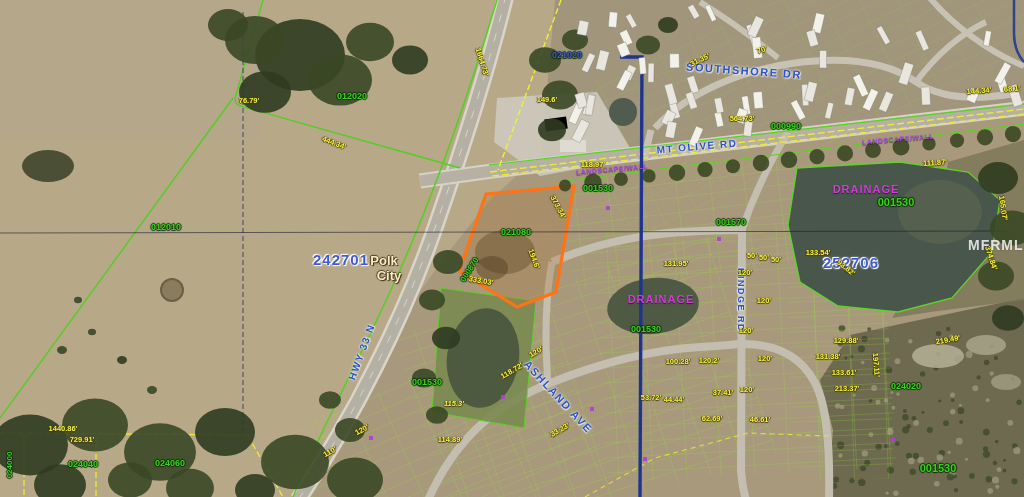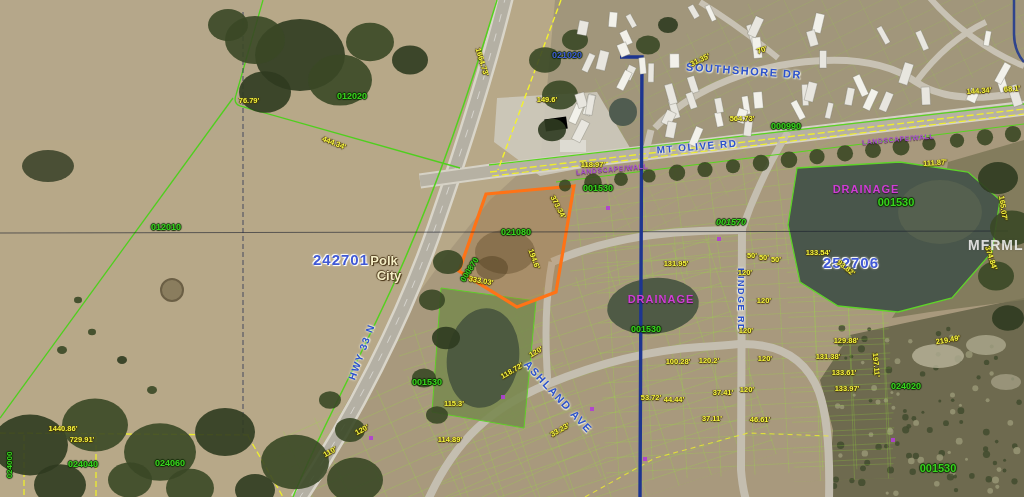--- a/index.html
+++ b/index.html
@@ -374,21 +374,21 @@
       <span class="lbl parcel" style="left: 352px; top: 73px; transform: translate(-50%, -50%) rotate(0deg); margin-top: 23px;">012020</span>
       <span class="lbl parcel" style="left: 166px; top: 227px; transform: translate(-50%, -50%) rotate(0deg);">012010</span>
       <span class="lbl parcel" style="left: 516px; top: 232px; transform: translate(-50%, -50%) rotate(0deg);">021080</span>
       <span class="lbl parcel" style="left: 567px; top: 55px; color: rgb(64, 89, 214); transform: translate(-50%, -50%) rotate(0deg);">021020</span>
       <span class="lbl parcel" style="left: 598px; top: 188px; transform: translate(-50%, -50%) rotate(0deg);">001530</span>
       <span class="lbl parcel" style="left: 896px; top: 202px; font-size: 11px; transform: translate(-50%, -50%) rotate(0deg);">001530</span>
       <span class="lbl parcel" style="left: 646px; top: 329px; transform: translate(-50%, -50%) rotate(0deg);">001530</span>
       <span class="lbl parcel" style="left: 427px; top: 382px; transform: translate(-50%, -50%) rotate(0deg);">001530</span>
       <span class="lbl parcel" style="left: 938px; top: 468px; font-size: 11px; transform: translate(-50%, -50%) rotate(0deg);">001530</span>
       <span class="lbl parcel" style="left: 786px; top: 126px; transform: translate(-50%, -50%) rotate(0deg);">000990</span>
-      <span class="lbl parcel" style="left: 731px; top: 222px; transform: translate(-50%, -50%) rotate(0deg); font-style: italic;">001570</span>
+      <span class="lbl parcel" style="left: 731px; top: 222px; transform: translate(-50%, -50%) rotate(0deg);">001570</span>
       <span class="lbl parcel" style="left: 470px; top: 270px; font-size: 8px; transform: translate(-50%, -50%) rotate(-58deg);">000870</span>
       <span class="lbl parcel" style="left: 906px; top: 386px; transform: translate(-50%, -50%) rotate(0deg);">024020</span>
       <span class="lbl parcel" style="left: 62px; top: 464px; transform: translate(-50%, -50%) rotate(0deg); padding-left: 42px;">024040</span>
       <span class="lbl parcel" style="left: 170px; top: 463px; transform: translate(-50%, -50%) rotate(0deg);">024060</span>
       <span class="lbl parcel" style="left: 10px; top: 465px; font-size: 8px; transform: translate(-50%, -50%) rotate(-90deg);">024000</span>
       <span class="lbl section" style="left: 341px; top: 259px; transform: translate(-50%, -50%) rotate(0deg);">242701</span>
       <span class="lbl section" style="left: 851px; top: 262px; transform: translate(-50%, -50%) rotate(0deg);">252706</span>
       <span class="lbl city" style="left: 384px; top: 260px; transform: translate(-50%, -50%) rotate(0deg);">Polk</span>
       <span class="lbl city" style="left: 389px; top: 275px; transform: translate(-50%, -50%) rotate(0deg);">City</span>
       <span class="lbl road" style="left: 744px; top: 71px; font-size: 11px; transform: translate(-50%, -50%) rotate(4deg);">SOUTHSHORE DR</span>
@@ -416,42 +416,42 @@
       <span class="lbl dim" style="left: 82px; top: 440px; transform: translate(-50%, -50%) rotate(0deg);">729.91'</span>
       <span class="lbl dim" style="left: 818px; top: 253px; transform: translate(-50%, -50%) rotate(0deg);">133.54'</span>
       <span class="lbl dim" style="left: 846px; top: 268px; transform: translate(-50%, -50%) rotate(38deg);">93.82'</span>
       <span class="lbl dim" style="left: 948px; top: 340px; transform: translate(-50%, -50%) rotate(-10deg);">219.49'</span>
       <span class="lbl dim" style="left: 991px; top: 258px; transform: translate(-50%, -50%) rotate(72deg);">374.84'</span>
       <span class="lbl dim" style="left: 1003px; top: 208px; transform: translate(-50%, -50%) rotate(82deg);">165.07'</span>
       <span class="lbl dim" style="left: 678px; top: 362px; transform: translate(-50%, -50%) rotate(0deg);">100.28'</span>
       <span class="lbl dim" style="left: 709px; top: 361px; transform: translate(-50%, -50%) rotate(0deg);">120.2'</span>
       <span class="lbl dim" style="left: 674px; top: 400px; transform: translate(-50%, -50%) rotate(0deg);">44.44'</span>
       <span class="lbl dim" style="left: 723px; top: 393px; transform: translate(-50%, -50%) rotate(0deg);">37.41'</span>
-      <span class="lbl dim" style="left: 712px; top: 419px; transform: translate(-50%, -50%) rotate(0deg);">37.11'</span>
+      <span class="lbl dim" style="left: 712px; top: 419px; transform: translate(-50%, -50%) rotate(0deg);">62.69'</span>
       <span class="lbl dim" style="left: 760px; top: 420px; transform: translate(-50%, -50%) rotate(0deg);">46.61'</span>
       <span class="lbl dim" style="left: 651px; top: 398px; transform: translate(-50%, -50%) rotate(0deg);">53.72'</span>
       <span class="lbl dim" style="left: 676px; top: 264px; transform: translate(-50%, -50%) rotate(0deg);">131.95'</span>
-      <span class="lbl dim" style="left: 454px; top: 404px; transform: translate(-50%, -50%) rotate(0deg);">115.3'</span>
+      <span class="lbl dim" style="left: 454px; top: 404px; transform: translate(-50%, -50%) rotate(0deg); font-style: italic;">115.3'</span>
       <span class="lbl dim" style="left: 450px; top: 440px; transform: translate(-50%, -50%) rotate(0deg);">114.89'</span>
       <span class="lbl dim" style="left: 512px; top: 371px; transform: translate(-50%, -50%) rotate(-30deg);">118.72'</span>
       <span class="lbl dim" style="left: 536px; top: 352px; transform: translate(-50%, -50%) rotate(-30deg);">120'</span>
       <span class="lbl dim" style="left: 330px; top: 452px; transform: translate(-50%, -50%) rotate(-28deg);">110'</span>
       <span class="lbl dim" style="left: 362px; top: 430px; transform: translate(-50%, -50%) rotate(-28deg);">120'</span>
       <span class="lbl dim" style="left: 560px; top: 430px; transform: translate(-50%, -50%) rotate(-30deg);">33.23'</span>
       <span class="lbl dim" style="left: 745px; top: 273px; transform: translate(-50%, -50%) rotate(0deg);">120'</span>
       <span class="lbl dim" style="left: 764px; top: 301px; transform: translate(-50%, -50%) rotate(0deg);">120'</span>
       <span class="lbl dim" style="left: 746px; top: 331px; transform: translate(-50%, -50%) rotate(0deg);">120'</span>
       <span class="lbl dim" style="left: 765px; top: 359px; transform: translate(-50%, -50%) rotate(0deg);">120'</span>
       <span class="lbl dim" style="left: 747px; top: 390px; transform: translate(-50%, -50%) rotate(0deg);">120'</span>
       <span class="lbl dim" style="left: 752px; top: 256px; transform: translate(-50%, -50%) rotate(0deg);">50'</span>
       <span class="lbl dim" style="left: 764px; top: 258px; transform: translate(-50%, -50%) rotate(0deg);">50'</span>
       <span class="lbl dim" style="left: 776px; top: 260px; transform: translate(-50%, -50%) rotate(0deg);">50'</span>
       <span class="lbl dim" style="left: 846px; top: 341px; transform: translate(-50%, -50%) rotate(0deg);">129.88'</span>
       <span class="lbl dim" style="left: 828px; top: 357px; transform: translate(-50%, -50%) rotate(0deg); text-align: right;">131.38'</span>
       <span class="lbl dim" style="left: 844px; top: 373px; transform: translate(-50%, -50%) rotate(0deg); text-align: center;">133.61'</span>
-      <span class="lbl dim" style="left: 847px; top: 389px; transform: translate(-50%, -50%) rotate(0deg);">133.97'</span>
+      <span class="lbl dim" style="left: 847px; top: 389px; transform: translate(-50%, -50%) rotate(0deg);">213.37'</span>
       <span class="lbl dim" style="left: 876px; top: 365px; transform: translate(-50%, -50%) rotate(85deg);">197.11'</span>
       <span class="lbl dim" style="left: 762px; top: 50px; transform: translate(-50%, -50%) rotate(-20deg);">70'</span>
       <span class="lbl dim" style="left: 700px; top: 60px; transform: translate(-50%, -50%) rotate(-25deg);">31.35'</span>
     </div>
 
   <div class="lbl watermark" style="left:968px;top:238px">MFRMLS</div>
 </div>
 
 </body></html>

